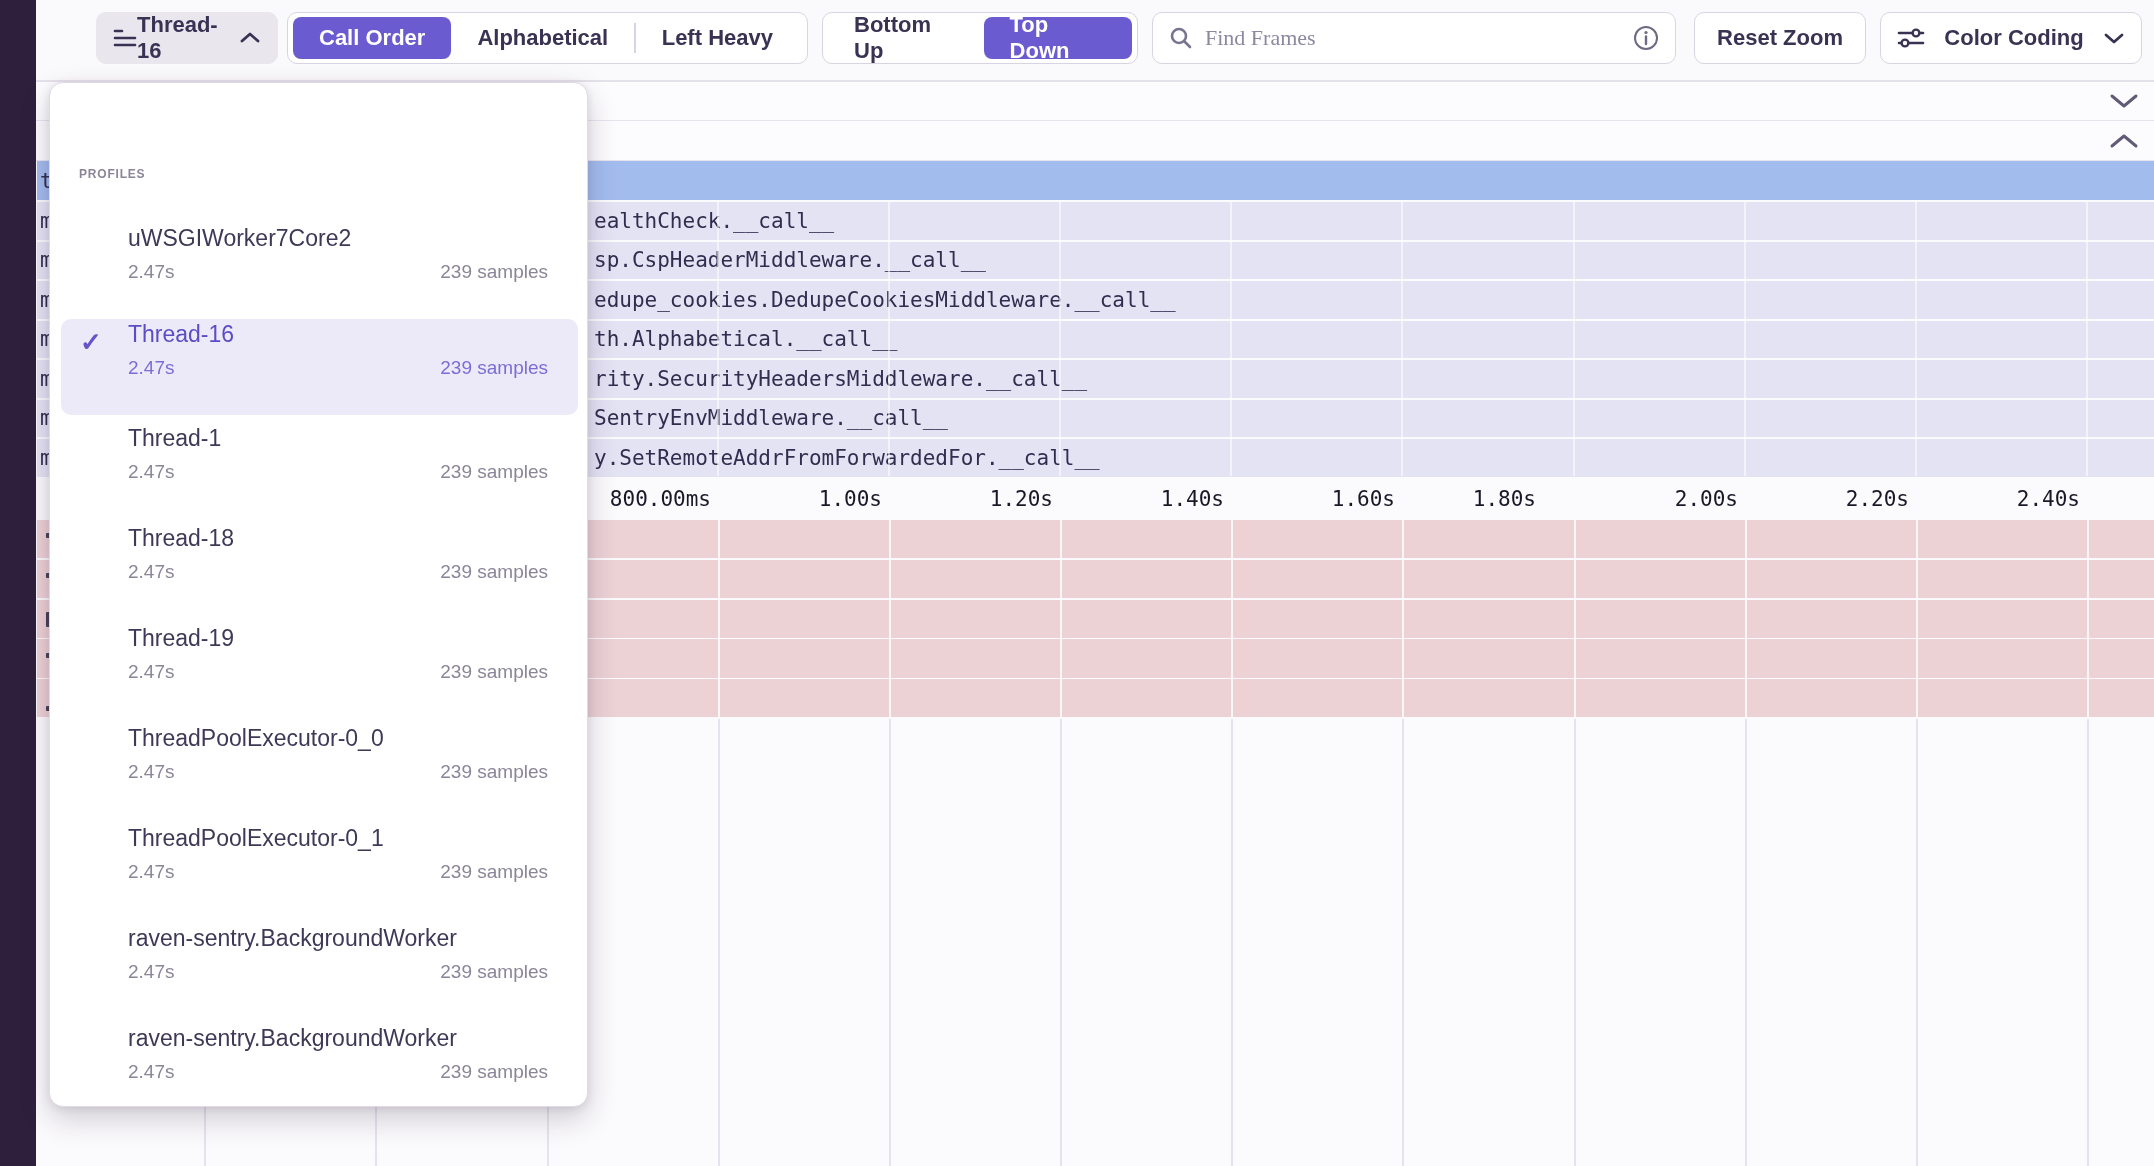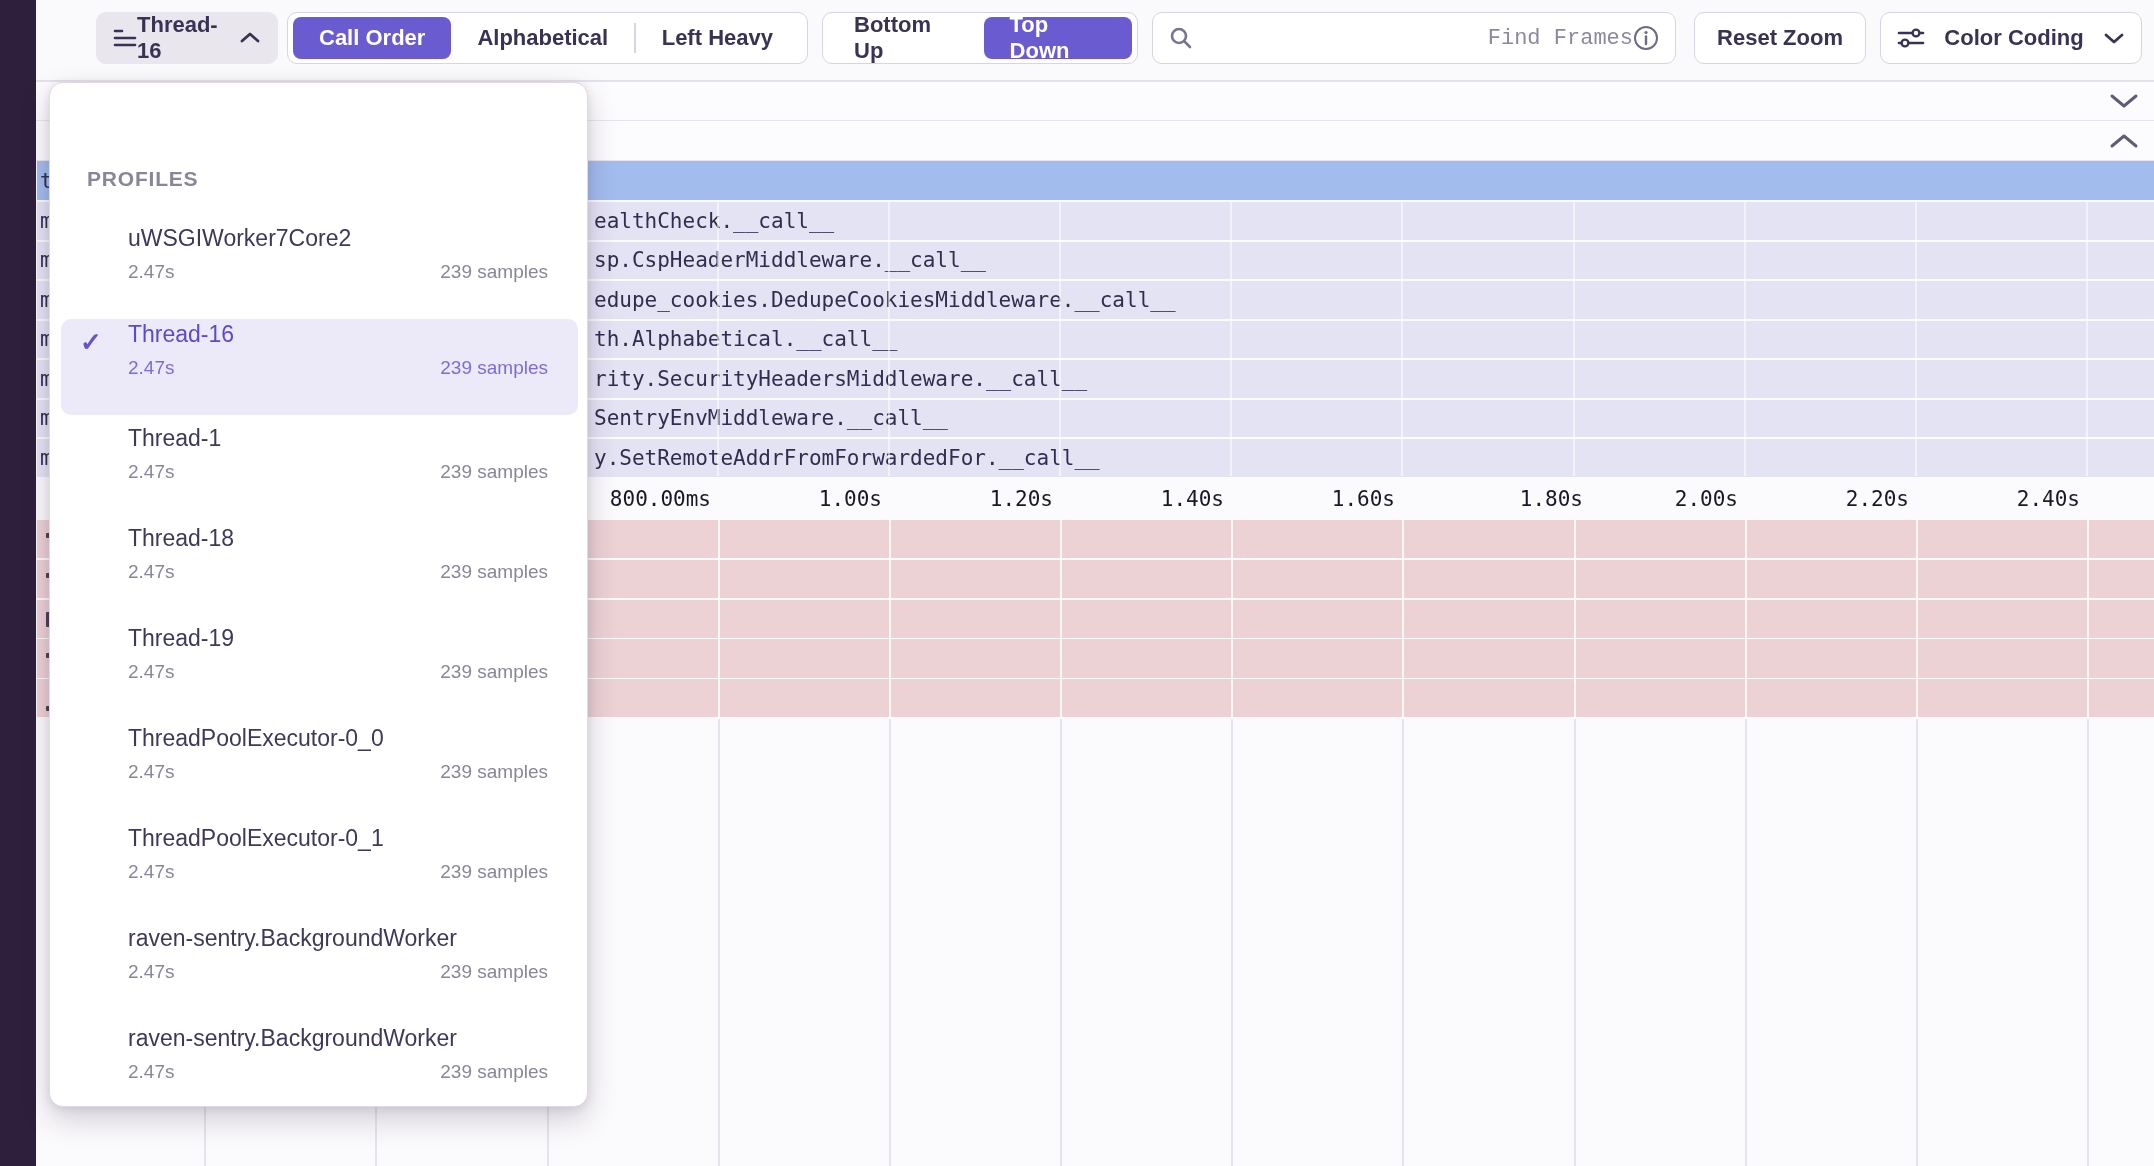--- a/index.html
+++ b/index.html
@@ -15,21 +15,21 @@
   #toolbar { left:36px; top:0; width:2118px; height:82px; background:#faf9fb; border-bottom:2px solid #e5e1ea; }
   .btn { position:absolute; top:12px; height:52px; border-radius:10px; display:flex; align-items:center; font-size:22px; font-weight:bold; color:#3a3253; background:#fff; border:1.5px solid #d9d4e1; }
   .seg-group { position:absolute; top:12px; height:52px; background:#fff; border:1.5px solid #d9d4e1; border-radius:10px; display:flex; align-items:center; padding:0 5px; }
   .seg { height:42px; display:flex; align-items:center; padding:0 26px; font-size:22px; font-weight:bold; color:#3a3253; border-radius:8px; }
   .seg.active { background:#6a5cd0; color:#ffffff; }
   .seg-divider { width:1.5px; height:30px; background:#d9d4e1; }
   .icon { display:inline-flex; align-items:center; justify-content:center; }
 
   
   #find-frames { position:absolute; left:1152px; top:12px; width:524px; height:52px; background:#fff; border:1.5px solid #d9d4e1; border-radius:10px; display:flex; align-items:center; padding:0 16px; }
-  #find-frames input { border:none; outline:none; flex:1; font-size:22px; color:#1d4ed8; font-family:Liberation Mono, monospace; background:transparent;text-align:right; }
+  #find-frames input { border:none; outline:none; flex:1; font-size:22px; color:#1d4ed8; font-family:Liberation Serif, serif; background:transparent; }
   #find-frames input::placeholder { color:#8d87a0; }
 
   
   .mini-row { left:36px; width:2118px; background:#fcfbfd; border-bottom:1.5px solid #e8e4ee; }
   #mini-row-1 { top:82px; height:39px; }
   #mini-row-2 { top:121px; height:40px; }
   .mini-chevron { position:absolute; right:14px; top:50%; transform:translateY(-50%); }
 
   
   #flame { left:36px; top:161px; width:2118px; height:1005px; background:#fbfafc; }
@@ -50,21 +50,21 @@
   .pmark { position:absolute; width:7px; background:#4a4158; border-radius:1px; }
 
   
   .gl { position:absolute; top:0; bottom:0; width:2px; }
 
   
   #dropdown { left:49px; top:82px; width:539px; height:1025px; background:#ffffff; border:1.5px solid #dfdae6; border-radius:14px; box-shadow:0 12px 30px rgba(46,31,61,0.20), 0 2px 8px rgba(46,31,61,0.10); z-index:50; }
   #dd-search { position:absolute; left:11px; top:15px; width:517px; height:49px; border:1.5px solid #d9d4e2; border-radius:9px; background:#fff; display:flex; align-items:center; padding:0 16px; }
   #dd-search input { border:none; outline:none; width:100%; font-size:22px; color:#3a3253; font-family:"Liberation Sans",sans-serif; background:transparent; }
   #dd-search input::placeholder { color:#8e88a2; }
-  #dd-section { position:absolute; left:29px; top:84px; font-size:21px; font-weight:bold; letter-spacing:0.8px; color:#8b8598;margin-left:8px; }
+  #dd-section { position:absolute; left:29px; top:84px; font-size:12px; font-weight:bold; letter-spacing:0.8px; color:#8b8598; }
   .dd-item { position:absolute; left:11px; width:517px; height:96px; border-radius:10px; }
   .dd-item.selected { background:#eceaf8; }
   .dd-check { position:absolute; left:19px; top:8px; font-size:26px; color:#6553c7; font-weight:bold; }
   .dd-name { position:absolute; left:67px; top:2px; font-size:23px; color:#3f3857; }
   .dd-dur { position:absolute; left:67px; top:38px; font-size:19px; color:#8b8598; }
   .dd-samples { position:absolute; right:30px; top:38px; font-size:19px; color:#8b8598; }
   .dd-item.selected .dd-name { color:#5b4cc4; }
   .dd-item.selected .dd-dur, .dd-item.selected .dd-samples { color:#7c6dd6; }
 </style>
 </head>
@@ -208,21 +208,21 @@
         <div class="gl" style="left: 1879px; background: rgba(255, 255, 255, 0.55);"></div>
         <div class="gl" style="left: 2050px; background: rgba(255, 255, 255, 0.55);"></div>
       </div>
 
     <div id="axis">
       <span class="tick-label" style="left:675px;">800.00ms</span>
       <span class="tick-label" style="left:846px;">1.00s</span>
       <span class="tick-label" style="left:1017px;">1.20s</span>
       <span class="tick-label" style="left:1188px;">1.40s</span>
       <span class="tick-label" style="left:1359px;">1.60s</span>
-      <span class="tick-label" style="left:1547px;">1.80s</span>
+      <span class="tick-label" style="left:1500px;">1.80s</span>
       <span class="tick-label" style="left:1702px;">2.00s</span>
       <span class="tick-label" style="left:1873px;">2.20s</span>
       <span class="tick-label" style="left:2044px;">2.40s</span>
     </div>
 
     <div id="pink-block">
       <div class="prow" style="top:0;"></div>
       <div class="prow" style="top:39.8px;"></div>
       <div class="prow" style="top:79.6px;"></div>
       <div class="prow" style="top:119.4px;"></div>

